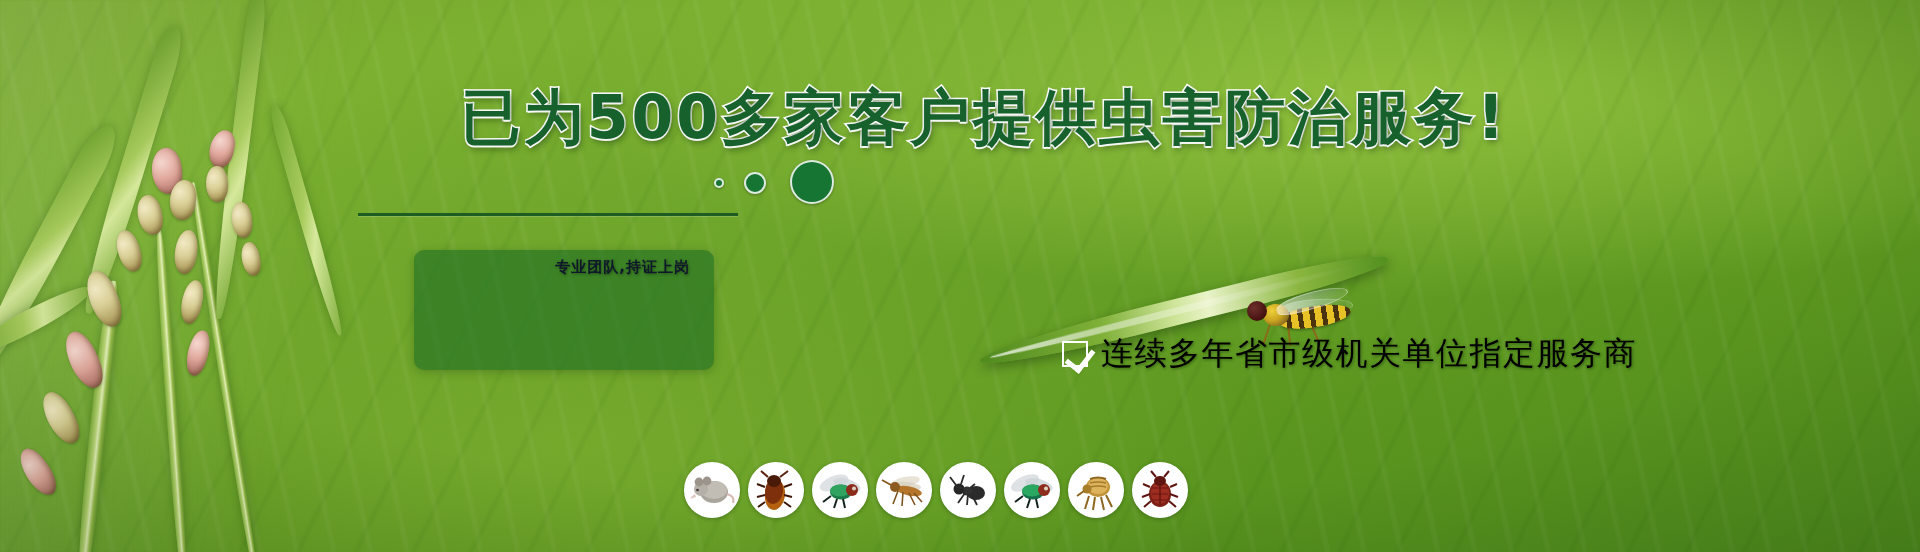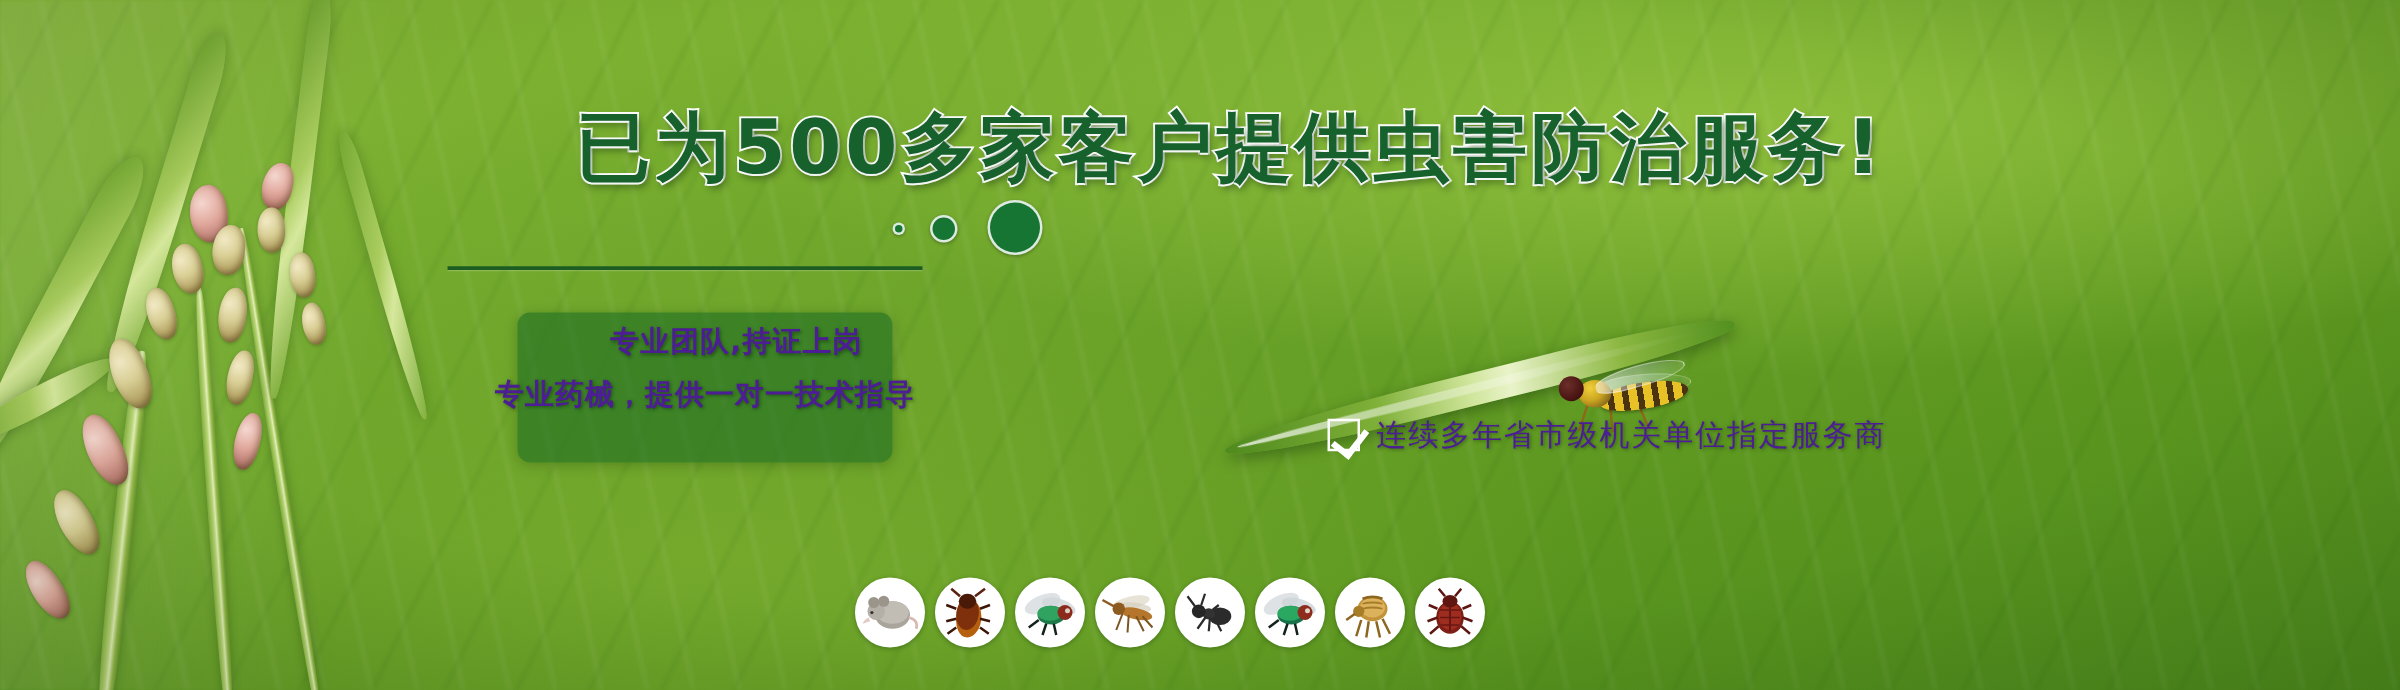--- a/index.html
+++ b/index.html
@@ -168,23 +168,23 @@
   }
   .panel-lines {
     position: absolute; left: 330px; top: 258px;
     width: 420px;
     display: flex; flex-direction: column;
     gap: 11px;
     align-items: flex-end;
     padding-right: 18px;
   }
   .panel-lines .pl {
-    color: #4c1d95;
+    color: #0f172a;
     font-weight: bold;
-    font-size: 23px;
+    font-size: 15px;
     letter-spacing: 1px;
     white-space: nowrap;
     text-shadow: 1px 1px 3px rgba(10,40,5,0.55);
     font-family: "DejaVu Sans", "Liberation Sans", sans-serif;
   }
   .panel-lines .pl.l1 { margin-right: 42px; }
 
   
   .checklist {
     position: absolute; left: 1062px; top: 332px;
@@ -201,22 +201,22 @@
     content: "";
     position: absolute;
     left: 3px; top: 3px;
     width: 13px; height: 22px;
     border-right: 5px solid #ffffff;
     border-bottom: 5px solid #ffffff;
     transform: rotate(38deg) translate(2px,-4px);
     transform-origin: center;
   }
   .check-text {
-    color: #4c1d95;
-    font-size: 24px;
+    color: #000000;
+    font-size: 32px;
     letter-spacing: 1.5px;
     white-space: nowrap;
     text-shadow: 1px 1px 3px rgba(10,40,5,0.5);
     font-family: "DejaVu Sans", "Liberation Sans", sans-serif;
   }
 
   
   .pests {
     position: absolute; left: 684px; top: 462px;
     display: flex; gap: 8px;
@@ -291,21 +291,20 @@
     <span class="dot d1"></span>
     <span class="dot d2"></span>
     <span class="dot d3"></span>
   </div>
 
   <div class="divider"></div>
 
   <div class="panel"></div>
   <div class="panel-lines">
     <div class="pl l1">专业团队,持证上岗</div>
-    <div class="pl l3">专业药械，提供一对一技术指导</div>
   </div>
 
   <div class="checklist">
     <div class="check-row">
       <span class="check-box"></span>
       <span class="check-text">连续多年省市级机关单位指定服务商</span>
     </div>
   </div>
 
   <div class="pests">

